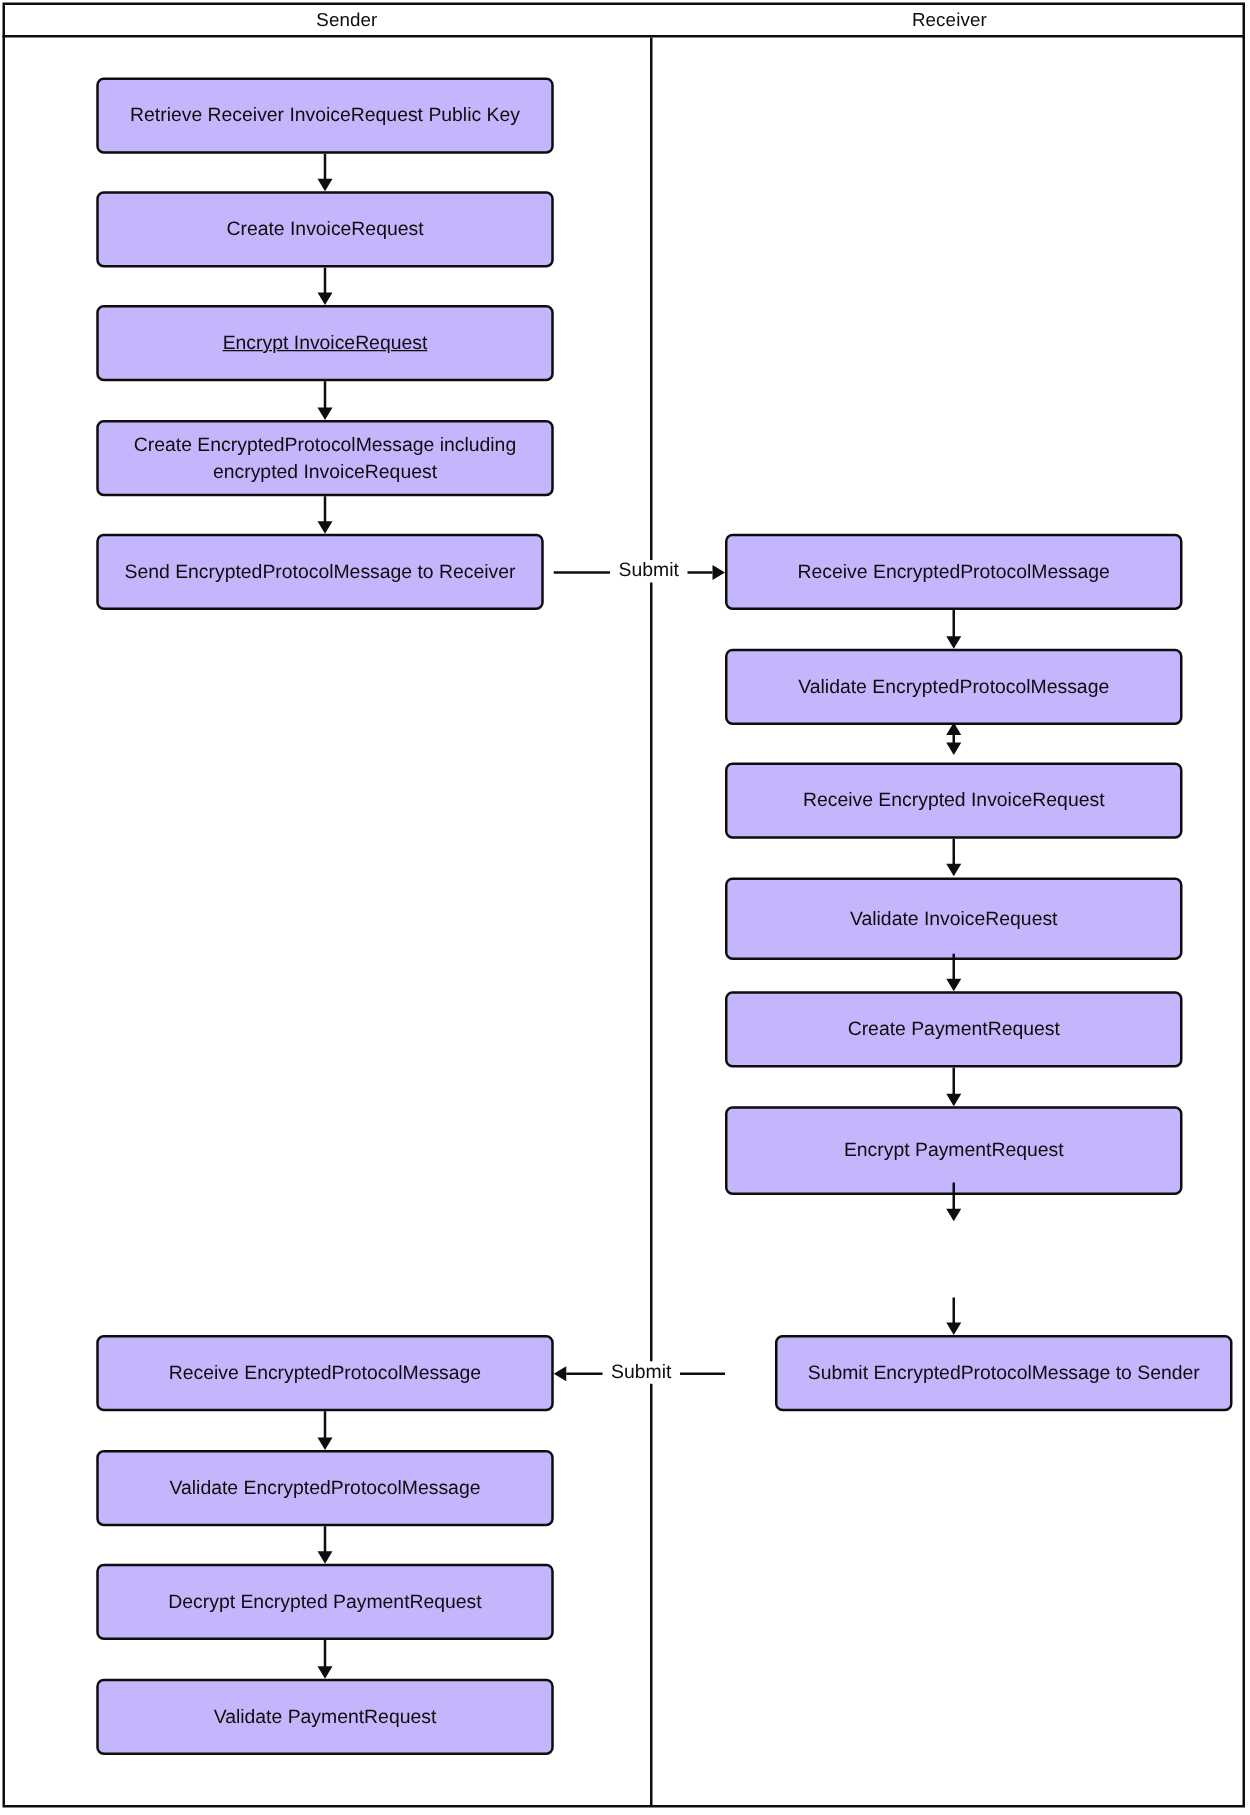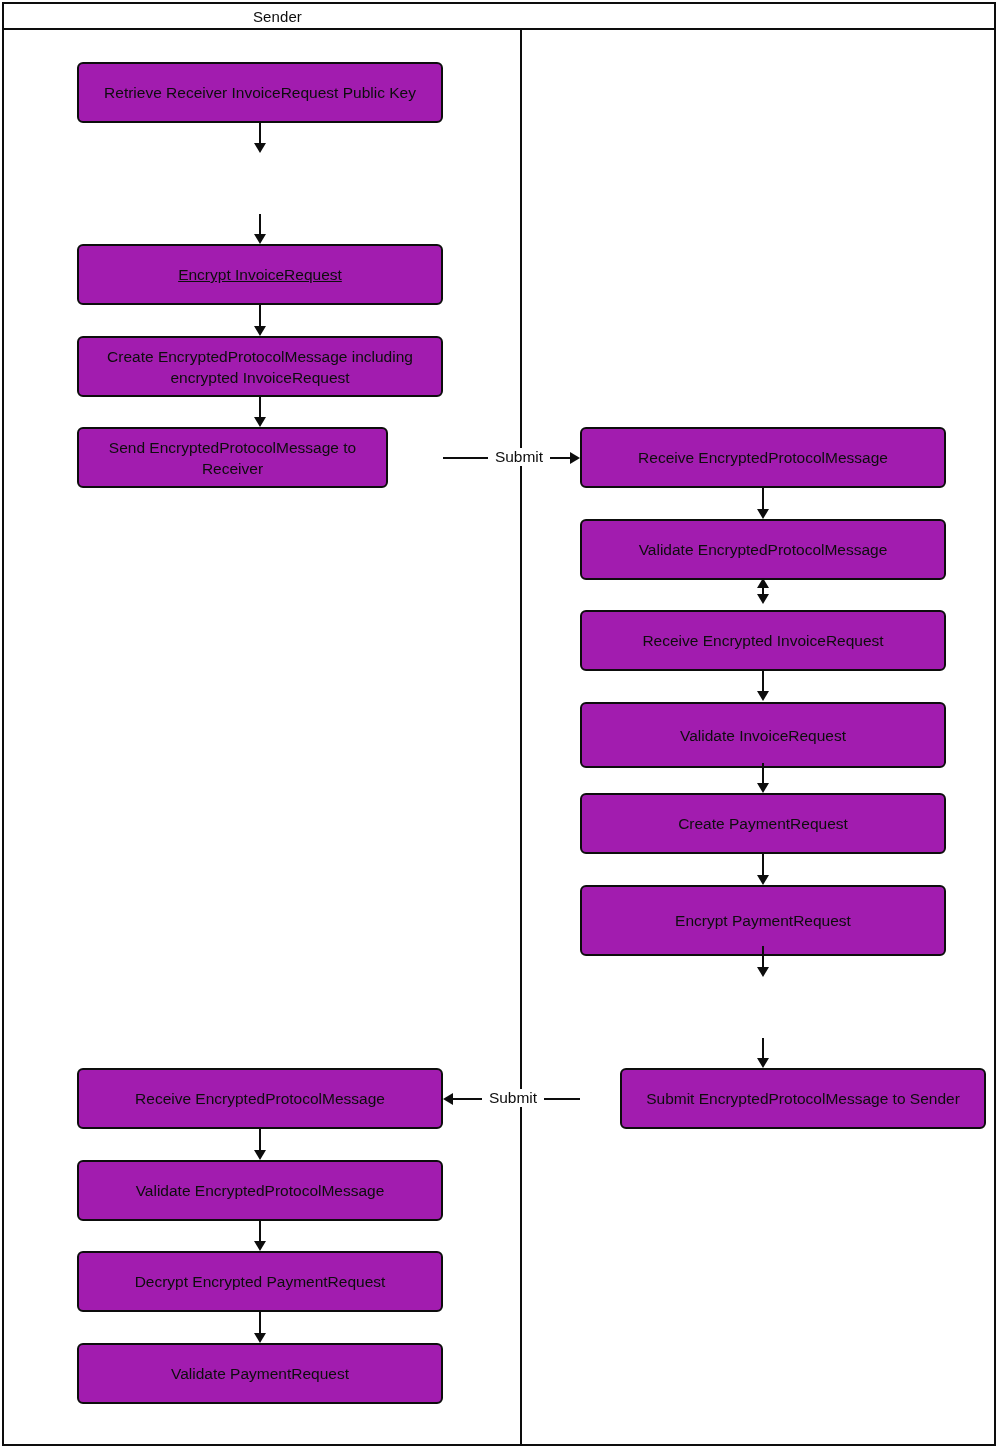--- a/index.html
+++ b/index.html
@@ -51,21 +51,21 @@
     width:2px; height:1414px;
     background:#0d0d0d;
   }
 
   
   .node{
     position:absolute;
     box-sizing:border-box;
     border:2px solid #0d0d0d;
     border-radius:6px;
-    background:#a21caf;
+    background:#c4b5fd;
     display:flex;
     align-items:center;
     justify-content:center;
     text-align:center;
     font-size:15.5px;
     line-height:21px;
     color:#0d0d0d;
     padding:2px 10px;
   }
   .node .node-label{ display:block; }
@@ -124,38 +124,42 @@
 </style>
 </head>
 <body>
 
 <div id="canvas">
 
   <div class="frame"></div>
 
   <div class="lane-header-band">
     <div class="lane-header sender">Sender</div>
+    <div class="lane-header receiver">Receiver</div>
   </div>
 
   <div class="lane-divider"></div>
 
   <div class="node" style="left:77px; top:62px; width:366px; height:61px;">
     <span class="node-label">Retrieve Receiver InvoiceRequest Public Key</span>
   </div>
 
+  <div class="node" style="left:77px; top:153px; width:366px; height:61px;">
+    <span class="node-label">Create InvoiceRequest</span>
+  </div>
 
   <div class="node" style="left:77px; top:244px; width:366px; height:61px;text-decoration:underline;">
     <span class="node-label">Encrypt InvoiceRequest</span>
   </div>
 
   <div class="node" style="left:77px; top:336px; width:366px; height:61px;align-items:center;">
     <span class="node-label">Create EncryptedProtocolMessage including encrypted InvoiceRequest</span>
   </div>
 
-  <div class="node" style="left:77px; top:427px; width:311px; height:61px;">
+  <div class="node" style="left:77px; top:427px; width:358px; height:61px;">
     <span class="node-label">Send EncryptedProtocolMessage to Receiver</span>
   </div>
 
   <div class="node" style="left:77px; top:1068px; width:366px; height:61px;">
     <span class="node-label">Receive EncryptedProtocolMessage</span>
   </div>
 
   <div class="node" style="left:77px; top:1160px; width:366px; height:61px;">
     <span class="node-label">Validate EncryptedProtocolMessage</span>
   </div>

